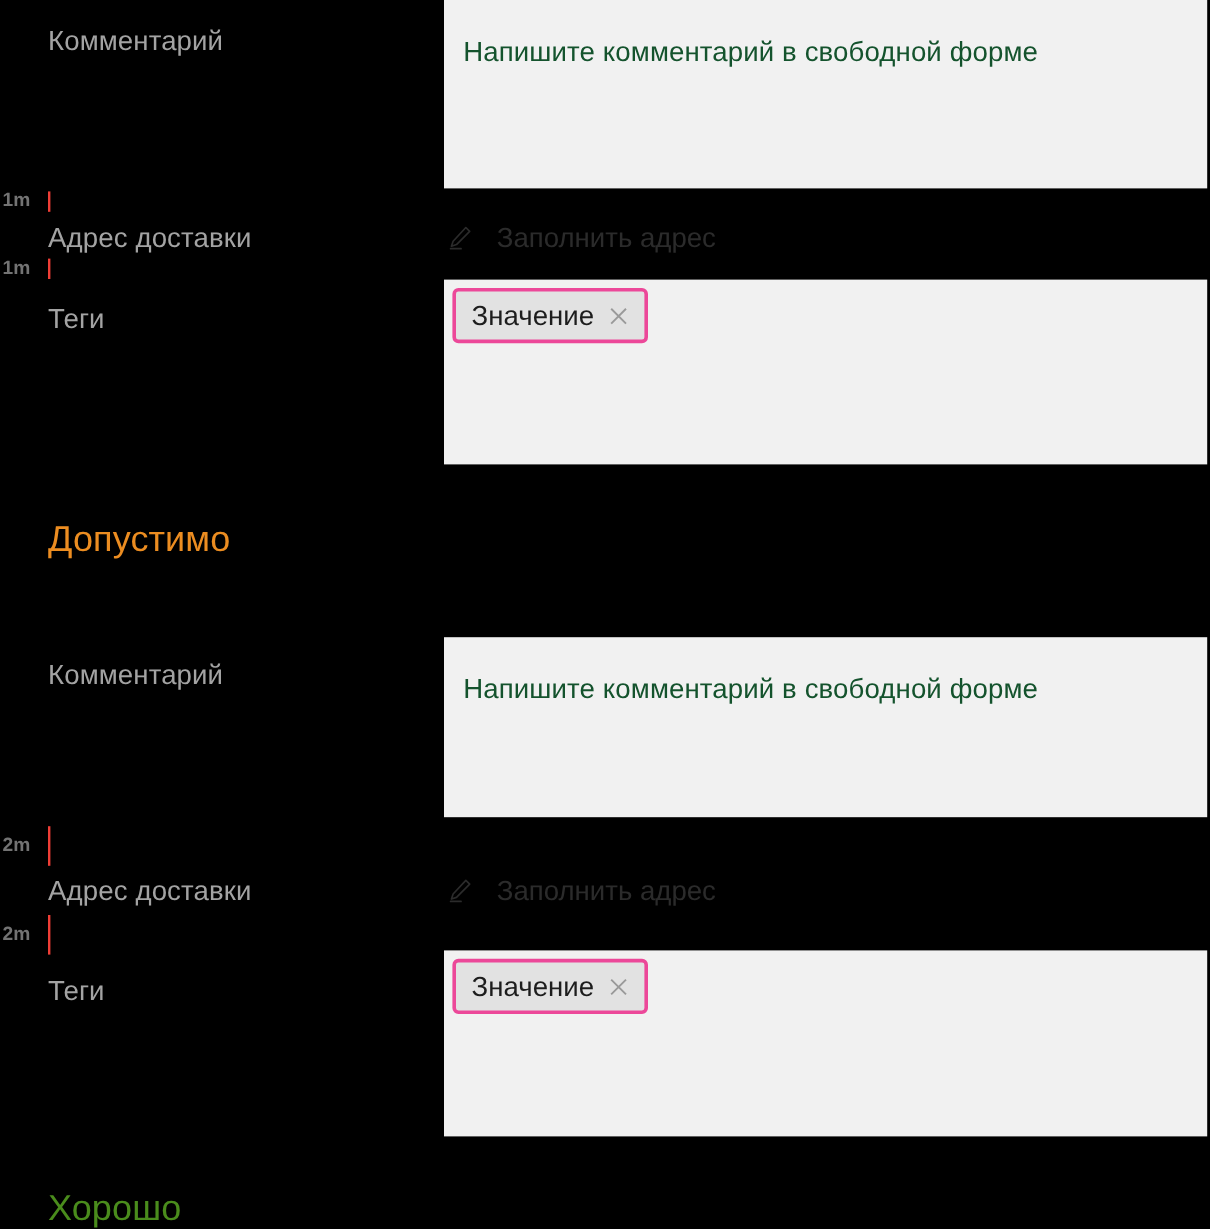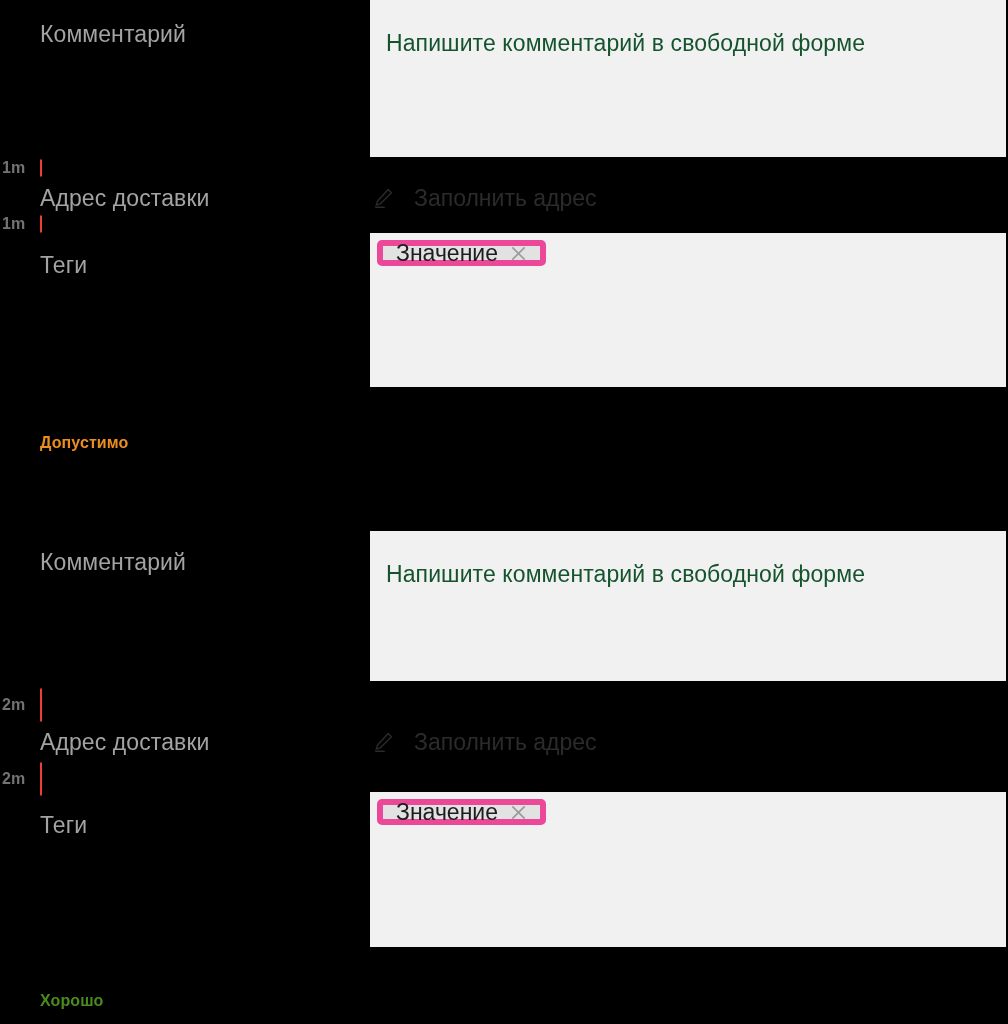--- a/index.html
+++ b/index.html
@@ -72,27 +72,27 @@
     display: block;
     flex: 0 0 auto;
   }
   .address-action .pencil-icon svg { display: block; }
 
   
   .tag-chip {
     position: absolute;
     left: 7px;
     top: 7px;
-    height: 26px;
+    height: 46px;
     display: flex;
     align-items: center;
     gap: 11px;
     padding: 0 12px 0 13px;
     background: #e2e2e2;
-    border: 6px solid #ec4899;
+    border: 3px solid #ec4899;
     border-radius: 5px;
     box-sizing: border-box;
   }
   .tag-chip .tag-label {
     color: #1d1d1d;
     font-size: 23px;
     line-height: 1;
     white-space: nowrap;
   }
   .tag-chip .close-icon {
@@ -129,22 +129,22 @@
     top: 50%;
     transform: translateY(-50%);
     width: 2px;
     background: #ef3e36;
   }
 
   
   .verdict {
     position: absolute;
     left: 40px;
-    font-size: 16px;
-    font-weight: 700;
+    font-size: 30px;
+    font-weight: 400;
     letter-spacing: 0.1px;
     line-height: 1;
     white-space: nowrap;
   }
   .verdict.acceptable { color: #ec8d21; }
   .verdict.good { color: #4a8c1c; text-align: center; }
 </style>
 </head>
 <body>
 

